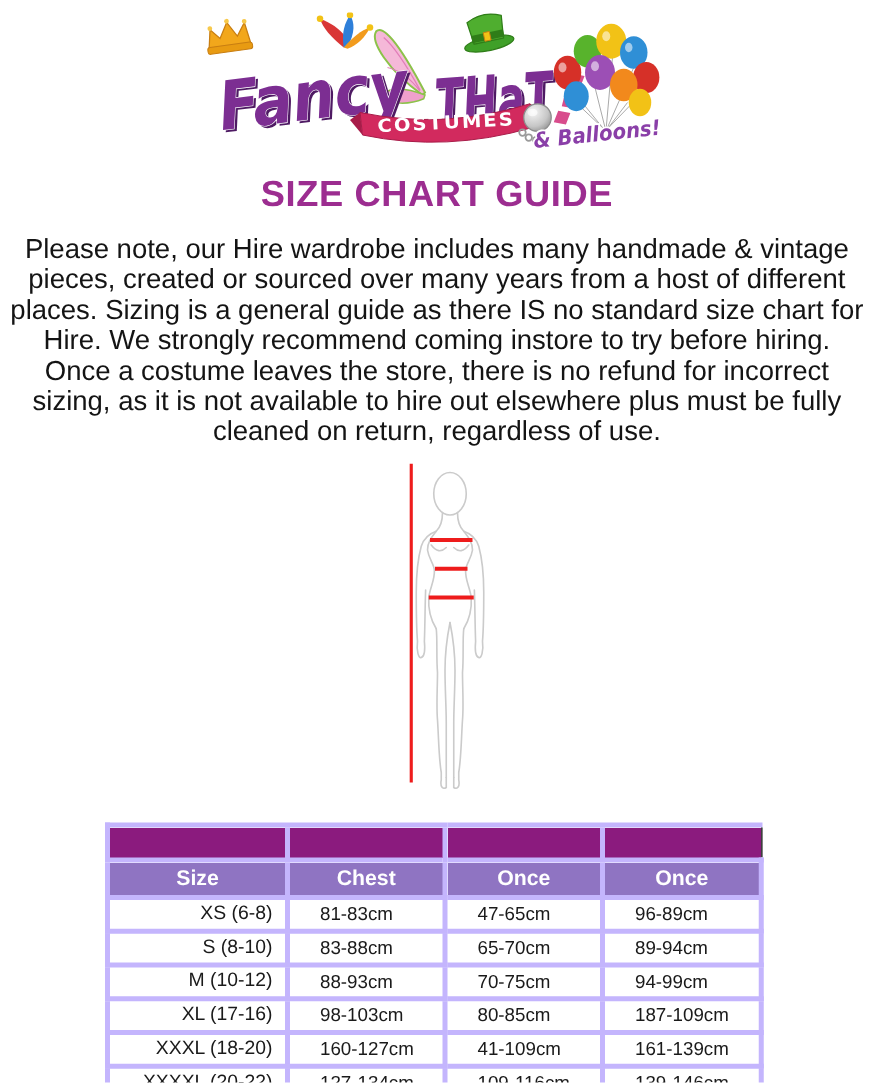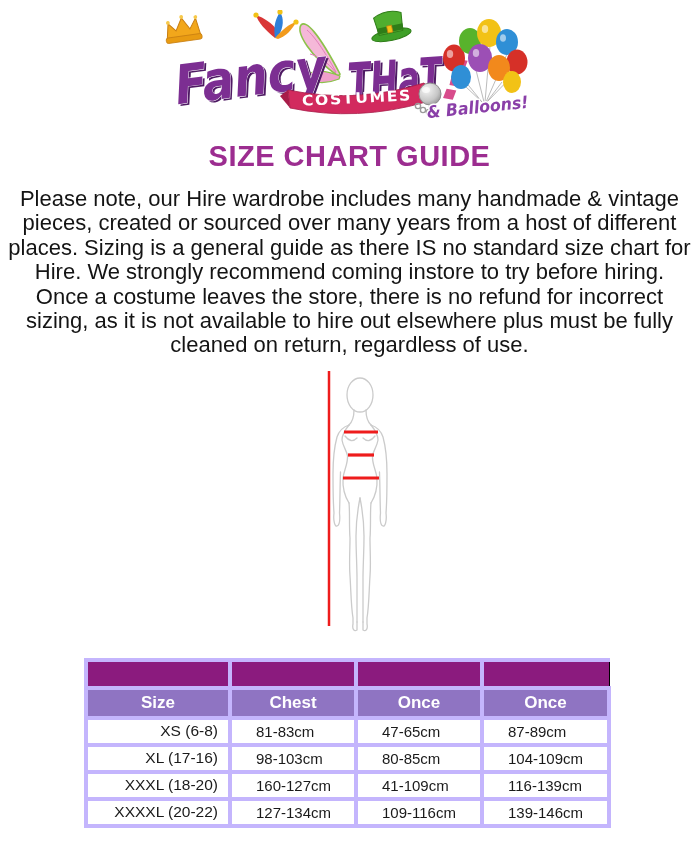--- a/index.html
+++ b/index.html
@@ -177,33 +177,45 @@
   <tr class="head">
     <th>Size</th>
     <th>Chest</th>
     <th>Once</th>
     <th>Once</th>
   </tr>
   <tr class="data">
     <td class="c-size">XS (6-8)</td>
     <td class="c-val">81-83cm</td>
     <td class="c-val">47-65cm</td>
-    <td class="c-val">87-89cm</td>
+    <td class="c-val">96-89cm</td>
+  </tr>
+  <tr class="data">
+    <td class="c-size">S (8-10)</td>
+    <td class="c-val">83-88cm</td>
+    <td class="c-val">65-70cm</td>
+    <td class="c-val">89-94cm</td>
+  </tr>
+  <tr class="data">
+    <td class="c-size">M (10-12)</td>
+    <td class="c-val">88-93cm</td>
+    <td class="c-val">70-75cm</td>
+    <td class="c-val">94-99cm</td>
   </tr>
   <tr class="data">
     <td class="c-size">XL (17-16)</td>
     <td class="c-val">98-103cm</td>
     <td class="c-val">80-85cm</td>
-    <td class="c-val">104-109cm</td>
+    <td class="c-val">187-109cm</td>
   </tr>
   <tr class="data">
     <td class="c-size">XXXL (18-20)</td>
     <td class="c-val">160-127cm</td>
     <td class="c-val">41-109cm</td>
-    <td class="c-val">116-139cm</td>
+    <td class="c-val">161-139cm</td>
   </tr>
   <tr class="data">
     <td class="c-size">XXXXL (20-22)</td>
     <td class="c-val">127-134cm</td>
     <td class="c-val">109-116cm</td>
     <td class="c-val">139-146cm</td>
   </tr>
 </tbody>
   </table>
 

